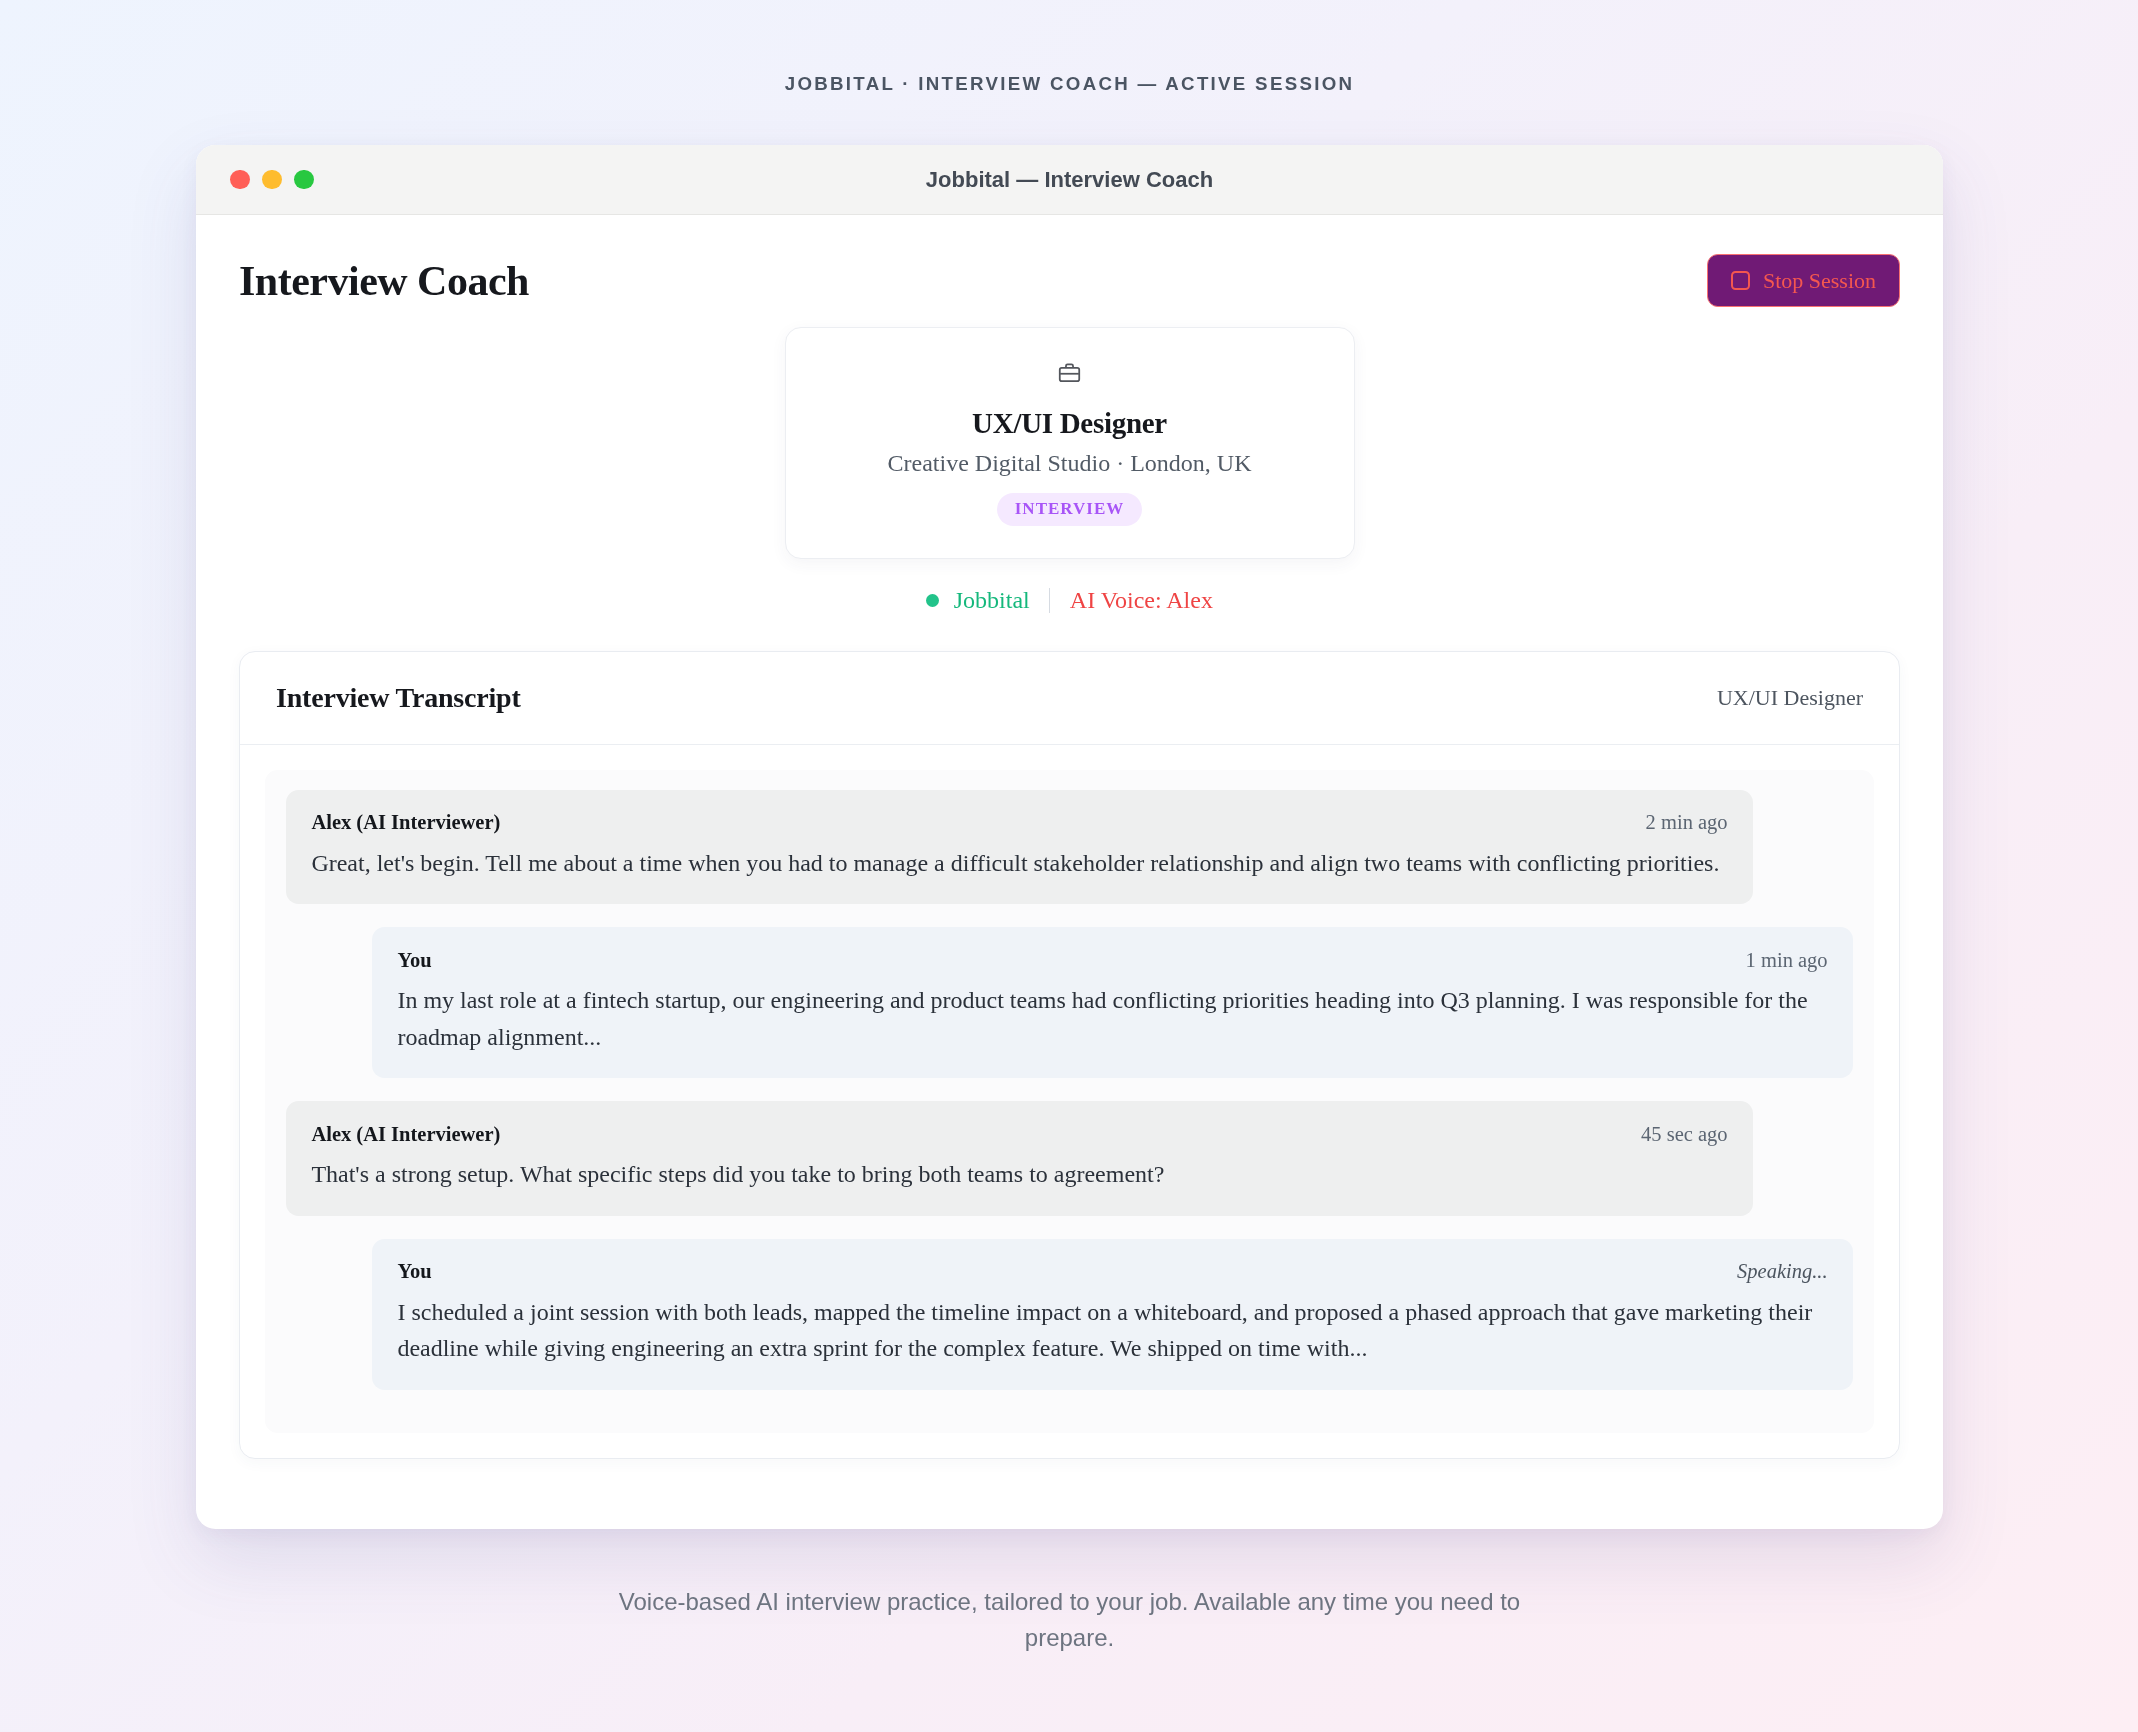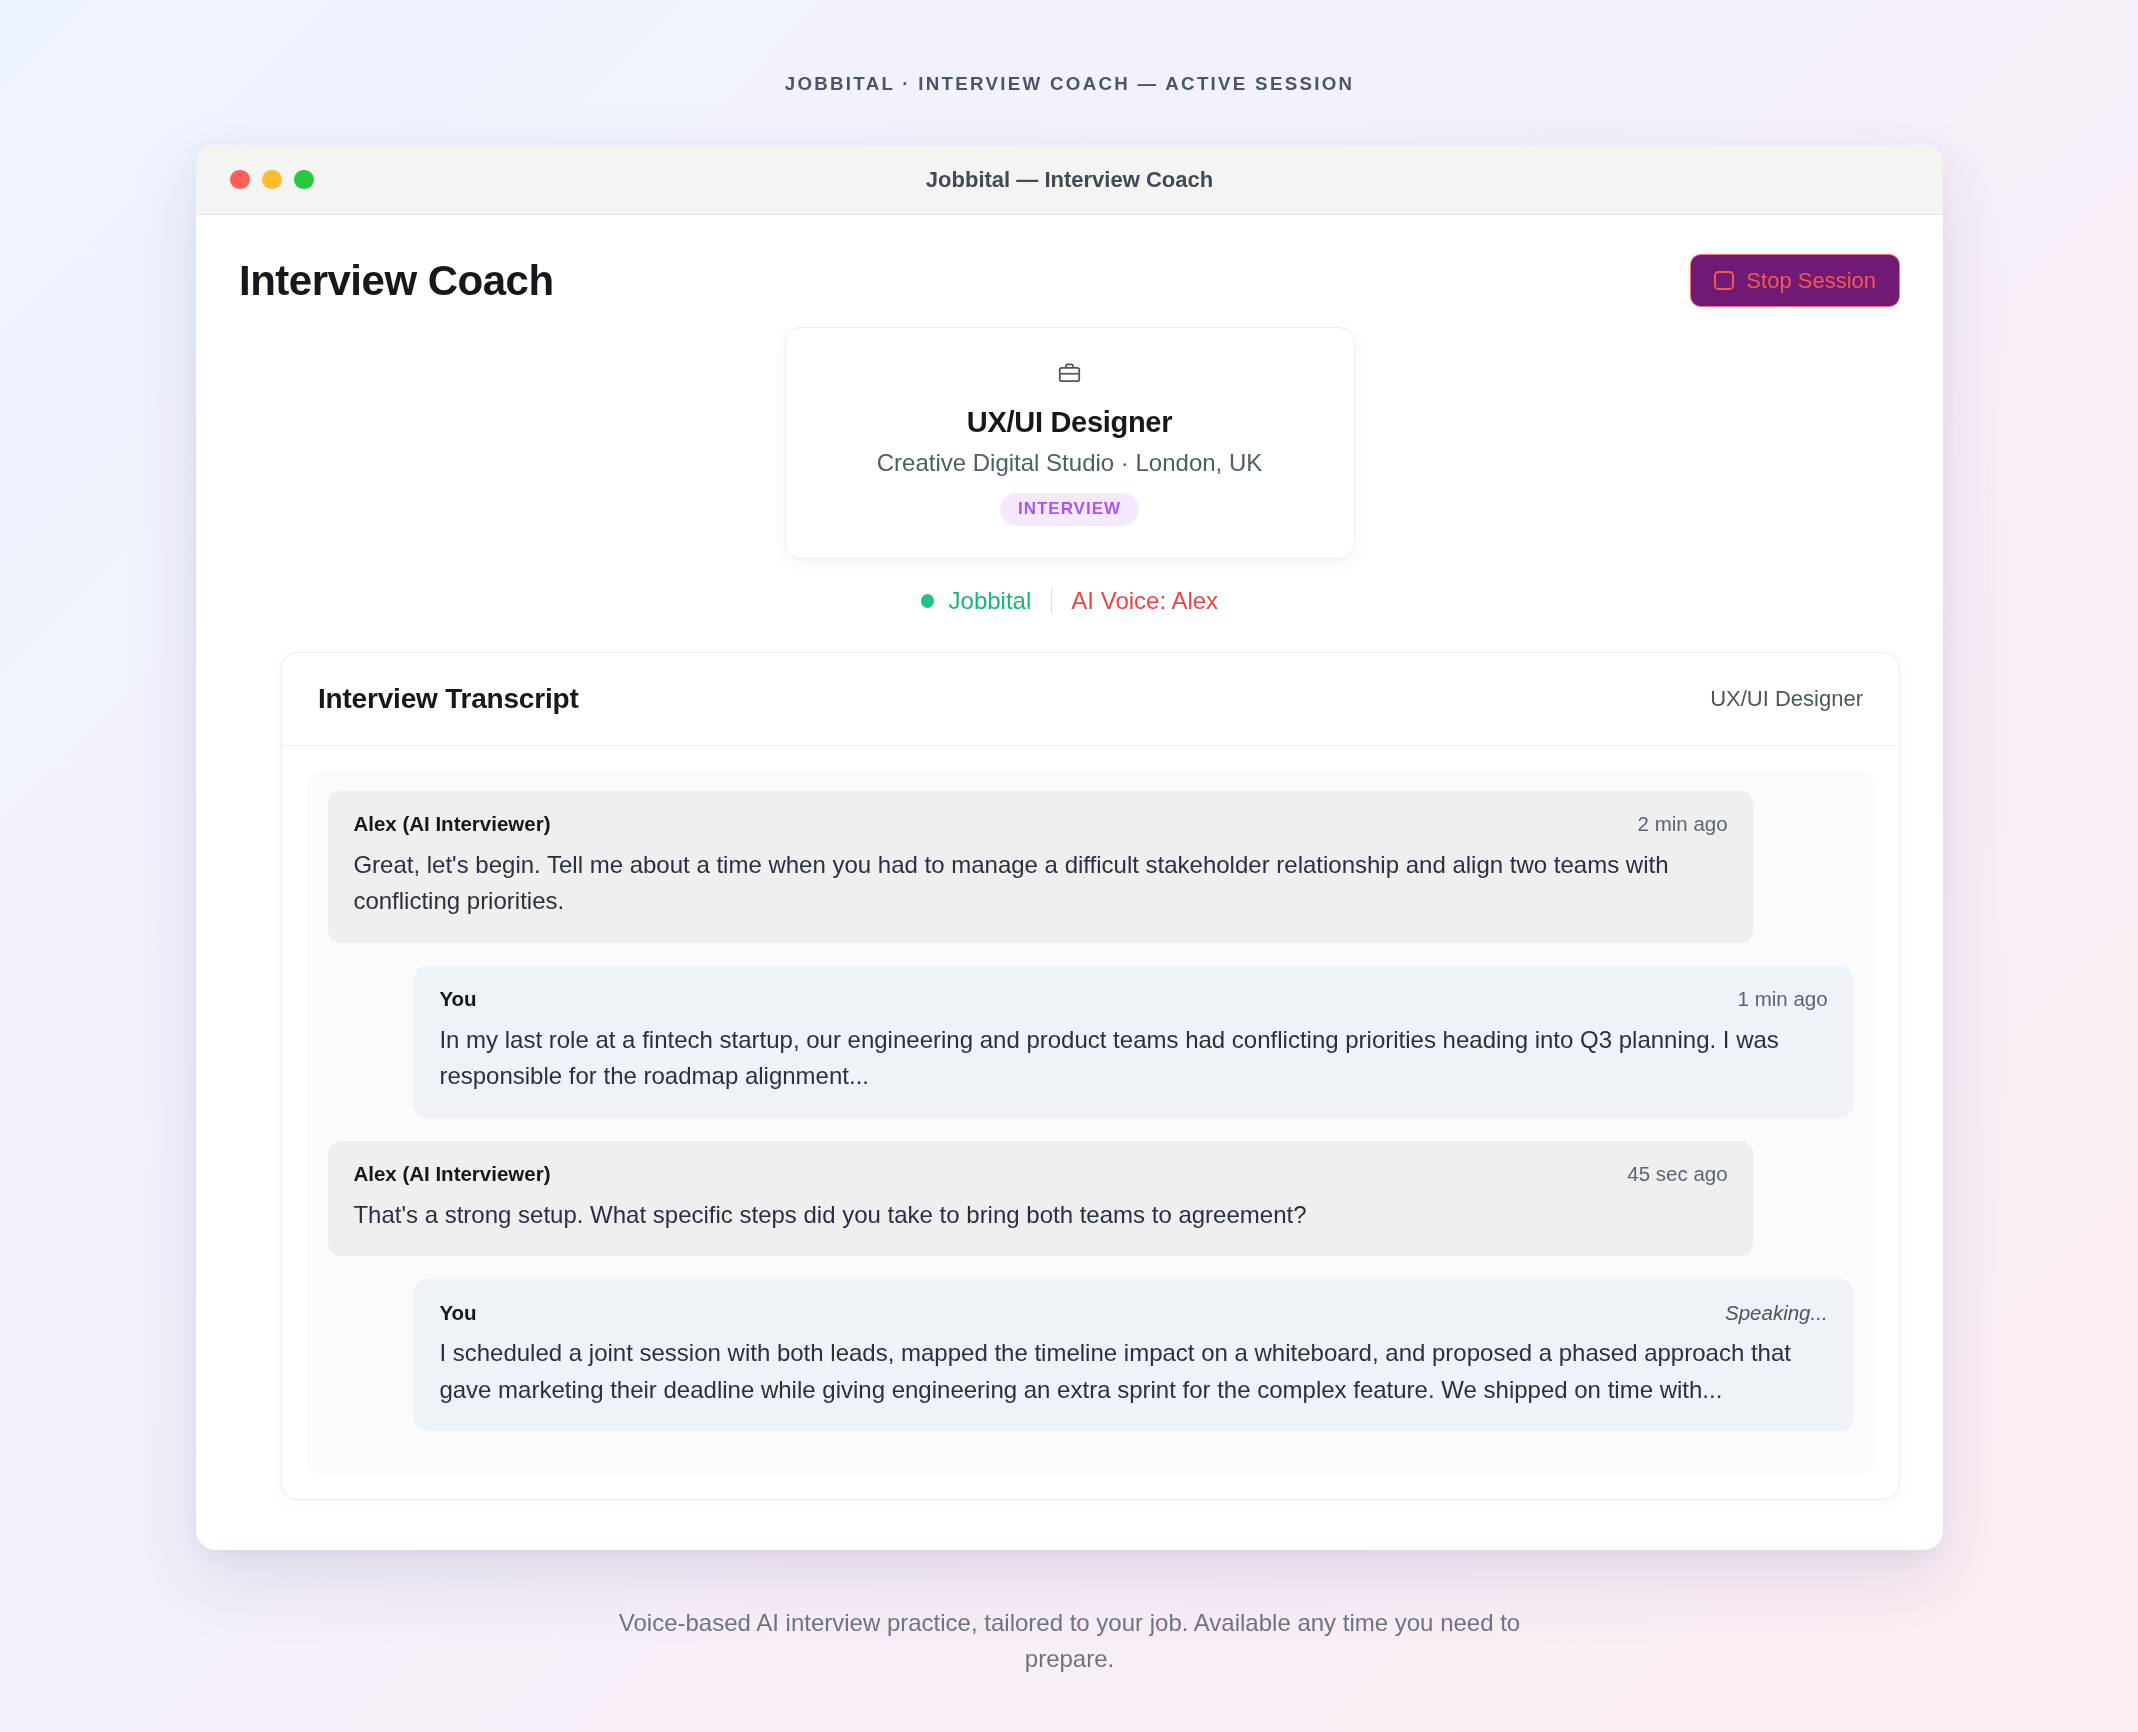--- a/index.html
+++ b/index.html
@@ -58,21 +58,21 @@
   .window-title {
     position: absolute;
     left: 0; right: 0;
     text-align: center;
     font-size: 22px;
     font-weight: 700;
     color: #434a54;
   }
 
   
-  .app-body { padding: 39px 43px 50px 43px; }
+  .app-body { padding: 39px 43px 70px 43px; font-family: Liberation Serif, serif; }
 
   .app-head {
     display: flex;
     align-items: center;
     justify-content: space-between;
   }
 
   .page-title {
     font-size: 42px;
     font-weight: 700;
@@ -156,21 +156,20 @@
   .status-voice { color: #ef4444; }
 
   
   .transcript {
     margin-top: 37px;
     border: 0.9px solid #e9ecf1;
     border-radius: 16px;
     background: #ffffff;
     box-shadow: 0 3.6px 14.3px rgba(60, 64, 92, 0.04);
     overflow: hidden;
-    margin-left: 42px;
   }
 
   .transcript-head {
     display: flex;
     align-items: center;
     justify-content: space-between;
     padding: 30px 36px;
     border-bottom: 0.9px solid #ebeef2;
   }
   .transcript-title { font-size: 28px; font-weight: 700; color: #16181d; letter-spacing: -0.2px; }

